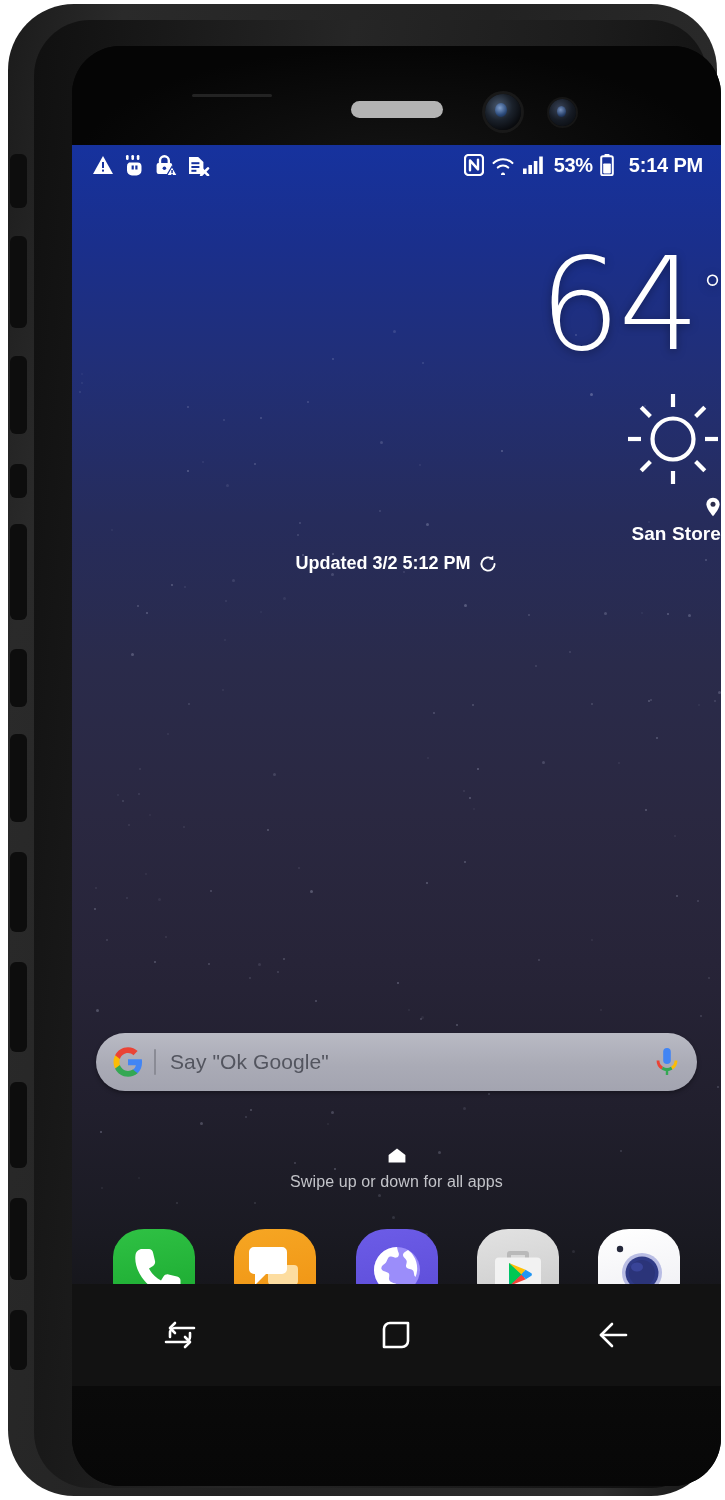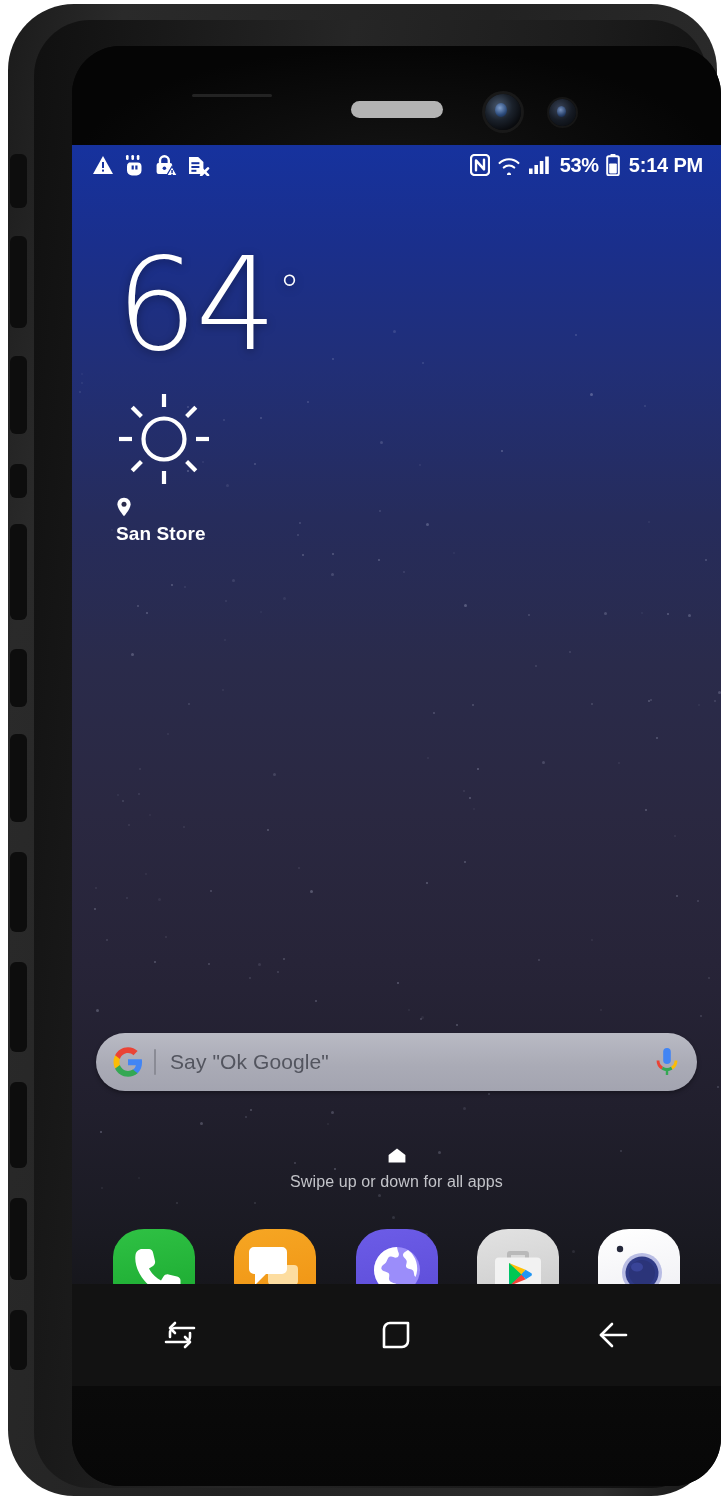--- a/index.html
+++ b/index.html
@@ -120,27 +120,27 @@
   }
   #status-left { display:flex; align-items:center; gap:9px; }
   #status-right { display:flex; align-items:center; gap:7px; }
   .sb-icon { display:block; }
   #status-battery-pct {
     font-size:20px; font-weight:700; letter-spacing:-.3px;
     margin-left:1px;
   }
   #status-clock {
     font-size:20px; font-weight:700; letter-spacing:-.2px;
-    margin-left:2px;
+    margin-left:8px;
   }
 
   
   #weather-widget {
     position:absolute; left:0; top:96px; width:100%;
-    text-align:left; color:#fff;padding-left:44px;
+    text-align:right; color:#fff;
   }
   #weather-temp {
     font-size:128px; font-weight:300; line-height:1;
     letter-spacing:-2px;
     font-family:"DejaVu Sans", sans-serif;
     text-shadow: 0 2px 10px rgba(0,0,0,.35);
   }
   #weather-temp sup {
     font-size:42px; font-weight:300; vertical-align:super;
     line-height:0; margin-left:4px;
@@ -527,20 +527,27 @@
           </div>
 
           <div id="weather-loc-row">
             <svg width="16" height="20" viewBox="0 0 16 20">
               <path d="M8 0.8 C4.3 0.8 1.4 3.7 1.4 7.3 C1.4 12 8 19.2 8 19.2 C8 19.2 14.6 12 14.6 7.3 C14.6 3.7 11.7 0.8 8 0.8 Z" fill="#fff"></path>
               <circle cx="8" cy="7.2" r="2.5" fill="#2a2b4b"></circle>
             </svg>
             <div id="weather-city">San Store</div>
           </div>
 
+          <div id="weather-updated">
+            <span>Updated 3/2 5:12 PM</span>
+            <svg width="20" height="20" viewBox="0 0 20 20">
+              <path d="M16.6 10 a6.6 6.6 0 1 1 -2.2 -4.9" fill="none" stroke="#fff" stroke-width="1.9" stroke-linecap="round"></path>
+              <path d="M15.3 1.4 L15.1 5.8 L10.8 5.2 Z" fill="#fff"></path>
+            </svg>
+          </div>
         </div>
 
         <div id="search-bar">
           <svg width="32" height="32" viewBox="0 0 48 48">
             <path fill="#4285F4" d="M45.1 24.5c0-1.6-.1-3.2-.4-4.7H24v8.9h11.8c-.5 2.8-2 5.1-4.3 6.7v5.5h7c4.1-3.8 6.6-9.4 6.6-16.4z"></path>
             <path fill="#34A853" d="M24 46c5.8 0 10.7-1.9 14.3-5.2l-7-5.5c-1.9 1.3-4.4 2.1-7.3 2.1-5.6 0-10.4-3.8-12.1-8.9H4.7v5.6C8.3 41.4 15.6 46 24 46z"></path>
             <path fill="#FBBC05" d="M11.9 28.5c-.4-1.3-.7-2.7-.7-4.5s.2-3.2.7-4.5v-5.6H4.7A22 22 0 0 0 2.3 24c0 3.6.9 6.9 2.4 9.9l7.2-5.4z"></path>
             <path fill="#EA4335" d="M24 10.6c3.2 0 6 1.1 8.2 3.2l6.2-6.2C34.7 4.1 29.8 2 24 2 15.6 2 8.3 6.6 4.7 13.9l7.2 5.6c1.7-5.1 6.5-8.9 12.1-8.9z"></path>
           </svg>
           <div id="search-divider"></div>

